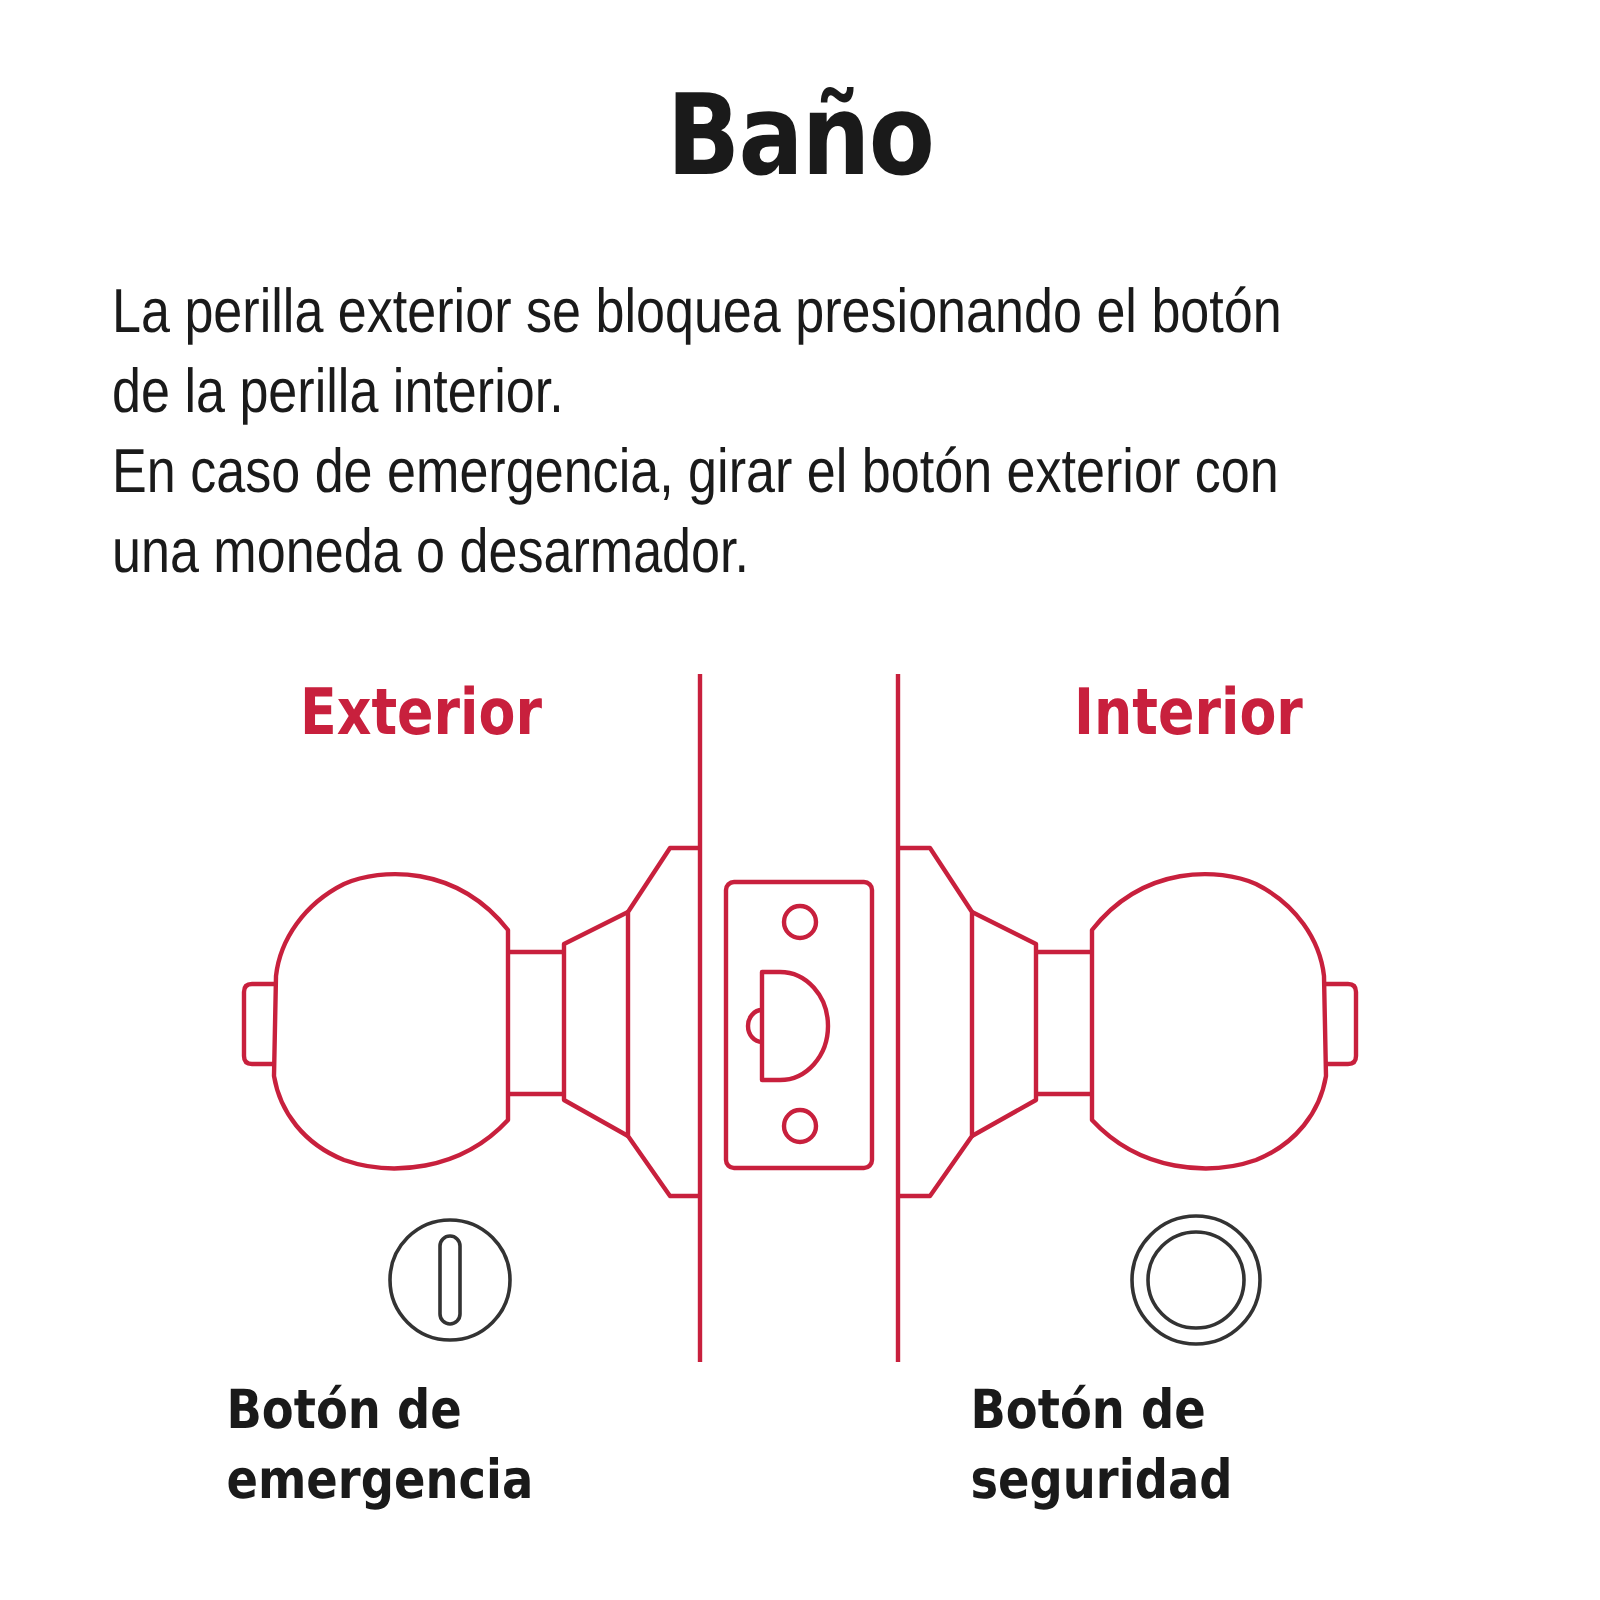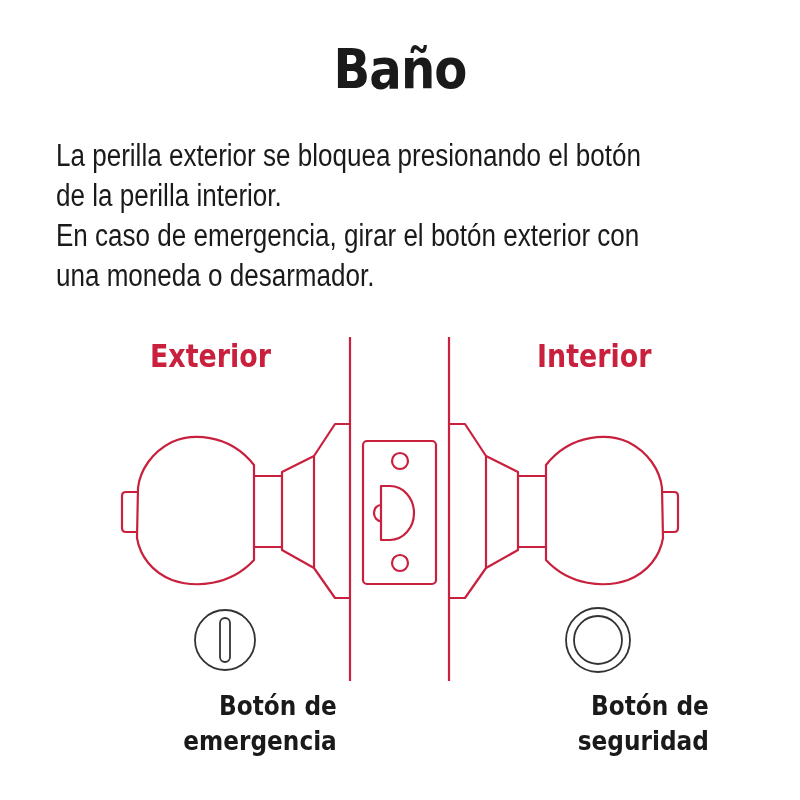--- a/index.html
+++ b/index.html
@@ -4,21 +4,21 @@
 <style>
   html, body { margin: 0; padding: 0; background: #ffffff; }
   body { width: 800px; height: 800px; position: relative; overflow: hidden; font-family: "Liberation Sans", sans-serif; }
   .title { position: absolute; left: 0; width: 800px; top: 36px; text-align: center; font-family: "DejaVu Sans", sans-serif; font-weight: bold; font-size: 56px; color: #1a1a1a; letter-spacing: -1px; transform: scaleX(0.86); }
   .desc { position: absolute; left: 56px; top: 136px; width: 720px; font-family: "Liberation Sans", sans-serif; font-size: 31px; line-height: 40px; color: #1a1a1a; transform-origin: left top; transform: scaleX(0.84); white-space: nowrap; }
   .desc div { height: 40px; }
   .side-label { position: absolute; top: 337px; font-family: "DejaVu Sans", sans-serif; font-weight: bold; font-size: 32px; color: #c8203d; transform: scaleX(0.84); }
   #lbl-ext { left: 150px; transform-origin: left top; }
   #lbl-int { left: 537px; transform-origin: left top; }
   svg.diagram { position: absolute; left: 0; top: 0; }
-  .btn-label { position: absolute; text-align: right; font-family: "DejaVu Sans", sans-serif; font-weight: bold; font-size: 27px; line-height: 35px; color: #1a1a1a; width: 260px; }
+  .btn-label { position: absolute; text-align: left; font-family: "DejaVu Sans", sans-serif; font-weight: bold; font-size: 27px; line-height: 35px; color: #1a1a1a; width: 260px; }
   .btn-label div { transform: scaleX(0.86); }
   #lbl-emer { left: 95px; top: 688px; }
   #lbl-seg { left: 467px; top: 688px; }
 </style>
 </head>
 <body>
 
 <div class="title">Baño</div>
 
 <div class="desc">

